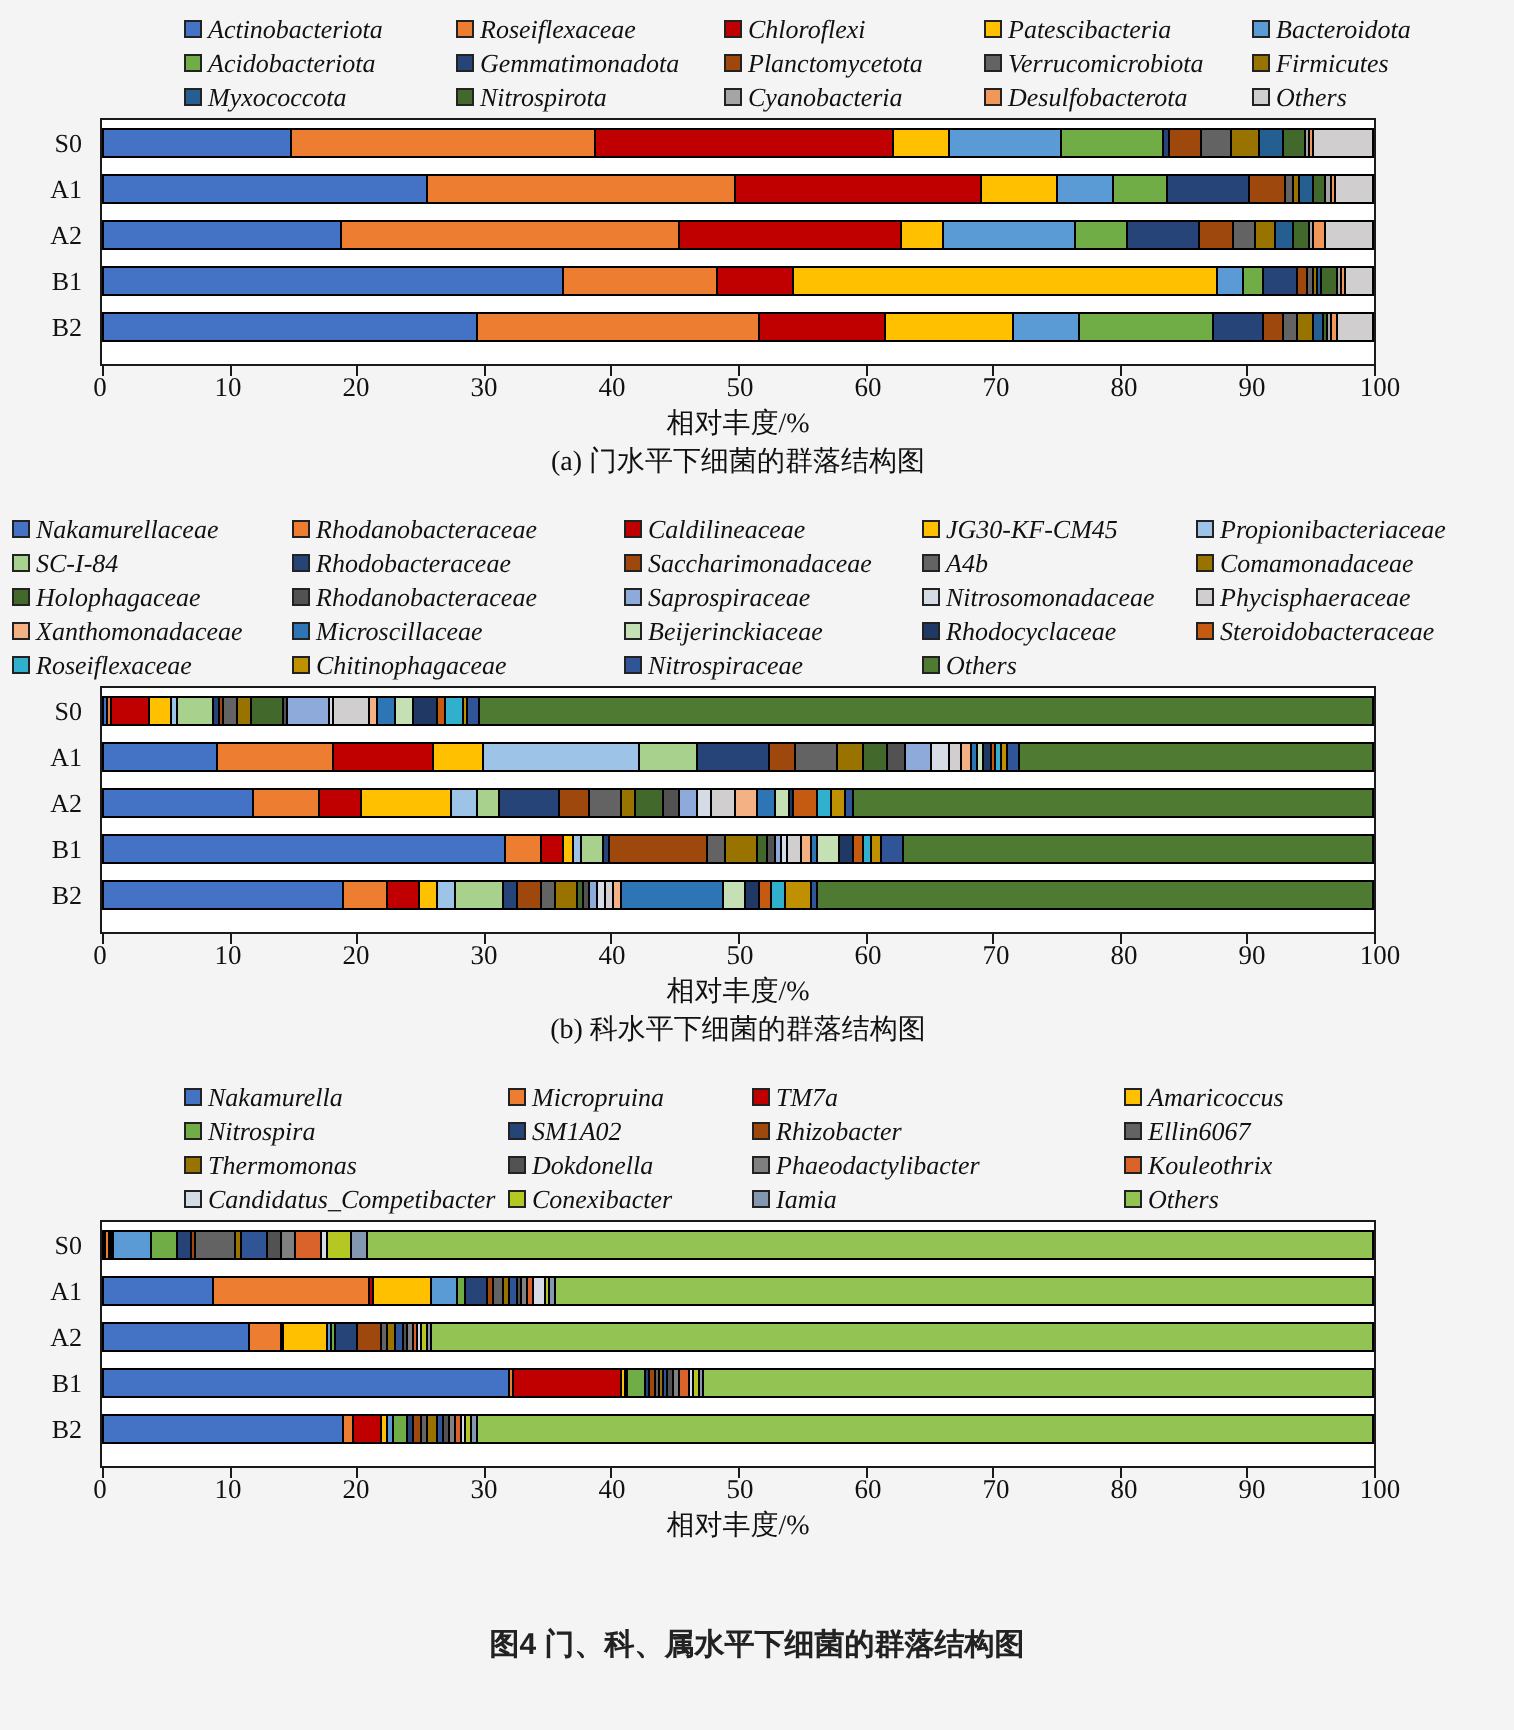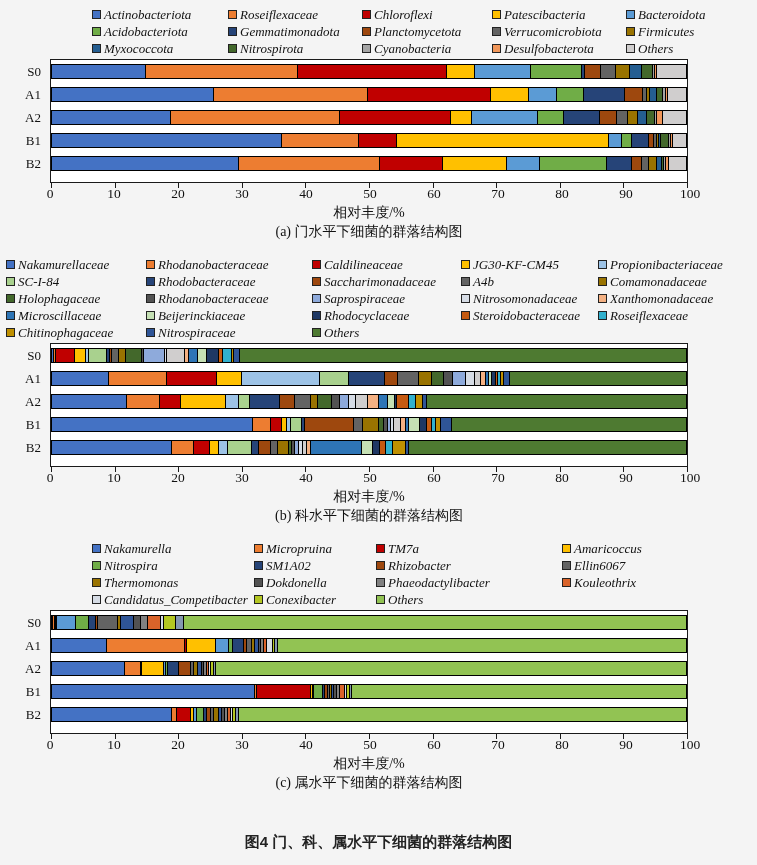--- a/index.html
+++ b/index.html
@@ -287,20 +287,24 @@
         </span>
         <span class="legend-item">
           <span class="swatch" style="background: rgb(142, 170, 219);"></span>
           <span class="legend-label">Saprospiraceae</span>
         </span>
         <span class="legend-item">
           <span class="swatch" style="background: rgb(214, 220, 229);"></span>
           <span class="legend-label">Nitrosomonadaceae</span>
         </span>
         <span class="legend-item">
+          <span class="swatch" style="background: rgb(208, 206, 206);"></span>
+          <span class="legend-label">Phycisphaeraceae</span>
+        </span>
+        <span class="legend-item">
           <span class="swatch" style="background: rgb(244, 177, 131);"></span>
           <span class="legend-label">Xanthomonadaceae</span>
         </span>
         <span class="legend-item">
           <span class="swatch" style="background: rgb(46, 117, 182);"></span>
           <span class="legend-label">Microscillaceae</span>
         </span>
         <span class="legend-item">
           <span class="swatch" style="background: rgb(197, 224, 180);"></span>
           <span class="legend-label">Beijerinckiaceae</span>
@@ -559,20 +563,24 @@
         </span>
         <span class="legend-item">
           <span class="swatch" style="background: rgb(214, 220, 229);"></span>
           <span class="legend-label">Candidatus_Competibacter</span>
         </span>
         <span class="legend-item">
           <span class="swatch" style="background: rgb(180, 199, 34);"></span>
           <span class="legend-label">Conexibacter</span>
         </span>
         <span class="legend-item">
+          <span class="swatch" style="background: rgb(132, 151, 176);"></span>
+          <span class="legend-label">Iamia</span>
+        </span>
+        <span class="legend-item">
           <span class="swatch" style="background: rgb(146, 195, 83);"></span>
           <span class="legend-label">Others</span>
         </span>
       </div>
     <div class="plotwrap">
       <div class="plot">
           <div class="bar-row">
             <span class="bar-label">S0</span>
             <div class="track">
               <div class="seg" title="Nakamurella 0.2%" style="width: 0.2%; background: rgb(68, 114, 196);"></div>
@@ -707,18 +715,17 @@
         <span style="left: 30%;">30</span>
         <span style="left: 40%;">40</span>
         <span style="left: 50%;">50</span>
         <span style="left: 60%;">60</span>
         <span style="left: 70%;">70</span>
         <span style="left: 80%;">80</span>
         <span style="left: 90%;">90</span>
         <span style="left: 100%;">100</span>
       </div>
     <div class="xlabel">相对丰度/%</div>
-    <div class="caption">(c) 属水平下细菌的群落结构图</div>
   </section>
 
   <div class="figure-caption">图4 门、科、属水平下细菌的群落结构图</div>
 
 </div>
 
 </body></html>

